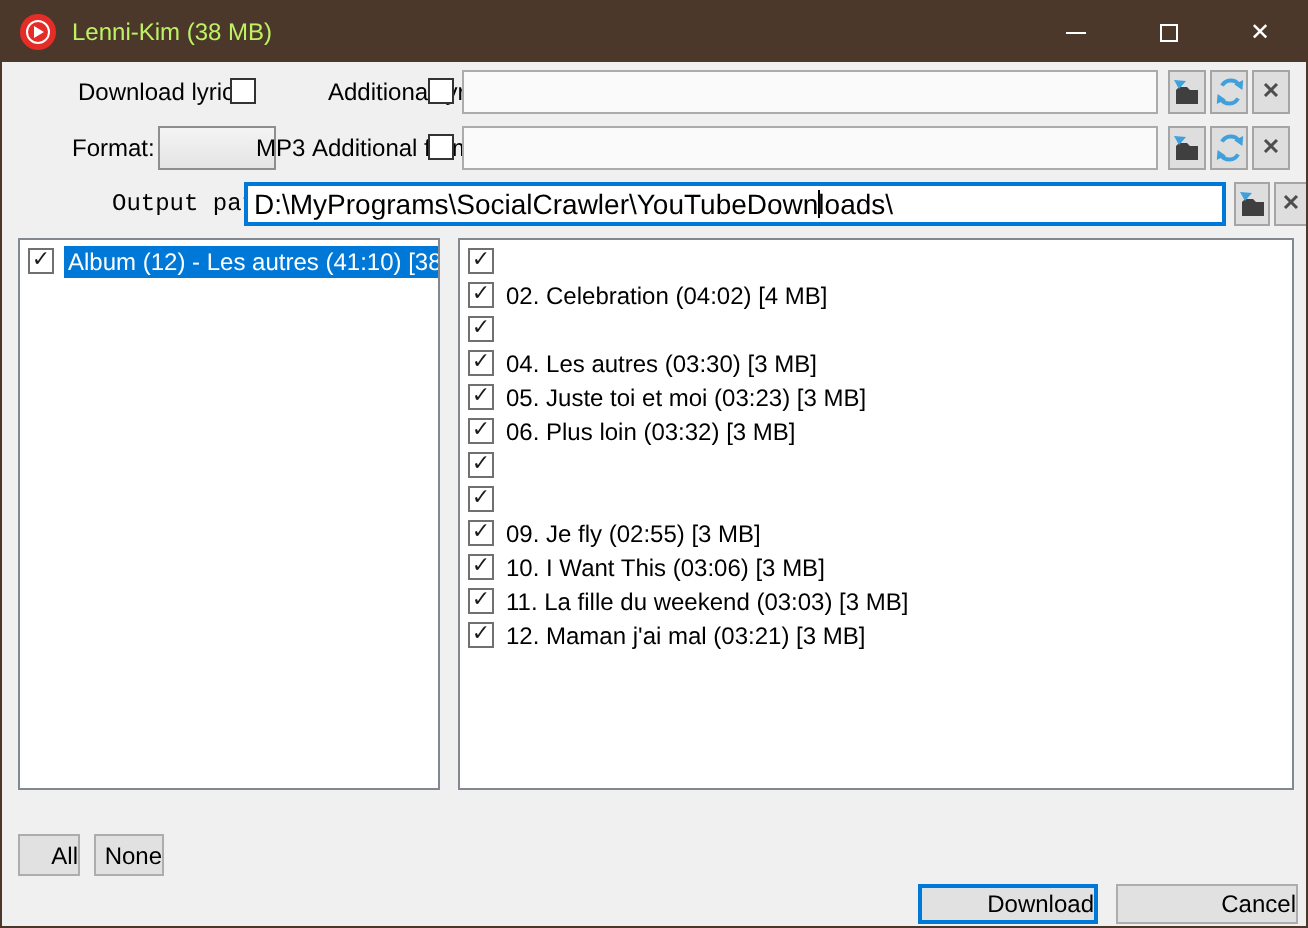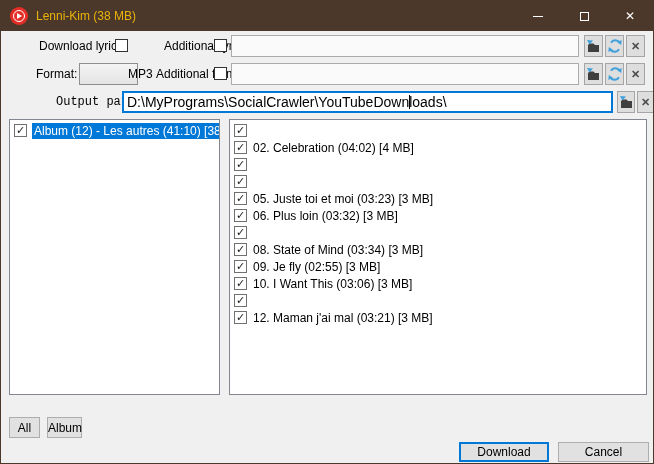--- a/index.html
+++ b/index.html
@@ -22,21 +22,21 @@
     background:#E52D27; border-radius:50%; flex:0 0 auto;
   }
   .app-icon::before {
     content:""; position:absolute; left:3px; top:3px; right:3px; bottom:3px;
     border:1.5px solid #fff; border-radius:50%;
   }
   .app-icon .play-tri {
     position:absolute; left:7px; top:5.5px; width:0; height:0;
     border-left:5px solid #fff; border-top:3.5px solid transparent; border-bottom:3.5px solid transparent;
   }
-  .title-text { color:#eab308; margin-left:8px; font-size:12px; }
+  .title-text { color:#bef264; margin-left:8px; font-size:12px; }
   .win-controls { position:absolute; right:0; top:0; height:30px; display:flex; }
   .win-btn { width:46px; height:30px; display:flex; align-items:center; justify-content:center; color:#fff; font-size:12px; cursor:default; }
   .min-glyph { display:block; width:10px; height:1px; background:#fff; }
   .max-glyph { display:block; width:9px; height:9px; border:1px solid #fff; }
   
   .lbl { position:absolute; height:22px; line-height:22px; white-space:nowrap; }
   .cb {
     position:absolute; width:13px; height:13px;
     background:#fff; border:1px solid #333;
     display:flex; align-items:center; justify-content:center;
@@ -79,21 +79,21 @@
     display:flex; align-items:center; justify-content:center;
   }
   .check-glyph { font-size:11px; line-height:1; color:#1A1A1A; margin-top:-1px; }
   .item-label { margin-left:6px; overflow:hidden; }
   .item-label.selected { background:#0078D7; color:#fff; flex:1; margin-left:5px; padding:1px 2px; }
   
   .btn {
     position:absolute;
     background:#E1E1E1; border:1px solid #ADADAD;
     font-family:"Liberation Sans", sans-serif; font-size:12px; color:#000;
-    text-align:center; padding:0; line-height:1;
+    text-align:right; padding:0; line-height:1;
   }
   .btn-focused { border:2px solid #0078D7; }
 </style>
 </head>
 <body>
 
 <div class="window">
 
   <div class="titlebar">
     <div class="app-icon">
@@ -200,20 +200,21 @@
     </div>
     <div class="list-item">
       <span class="cb-list">
           <span class="check-glyph">✓</span>
         </span>
     </div>
     <div class="list-item">
       <span class="cb-list">
           <span class="check-glyph">✓</span>
         </span>
+      <span class="item-label">04. Les autres (03:30) [3 MB]</span>
     </div>
     <div class="list-item">
       <span class="cb-list">
           <span class="check-glyph">✓</span>
         </span>
       <span class="item-label">05. Juste toi et moi (03:23) [3 MB]</span>
     </div>
     <div class="list-item">
       <span class="cb-list">
           <span class="check-glyph">✓</span>
@@ -222,45 +223,45 @@
     </div>
     <div class="list-item">
       <span class="cb-list">
           <span class="check-glyph">✓</span>
         </span>
     </div>
     <div class="list-item">
       <span class="cb-list">
           <span class="check-glyph">✓</span>
         </span>
-      <span class="item-label">08. State of Mind (03:34) [3 MB]</span>
     </div>
     <div class="list-item">
       <span class="cb-list">
           <span class="check-glyph">✓</span>
         </span>
       <span class="item-label">09. Je fly (02:55) [3 MB]</span>
     </div>
     <div class="list-item">
       <span class="cb-list">
           <span class="check-glyph">✓</span>
         </span>
       <span class="item-label">10. I Want This (03:06) [3 MB]</span>
     </div>
     <div class="list-item">
       <span class="cb-list">
           <span class="check-glyph">✓</span>
         </span>
+      <span class="item-label">11. La fille du weekend (03:03) [3 MB]</span>
     </div>
     <div class="list-item">
       <span class="cb-list">
           <span class="check-glyph">✓</span>
         </span>
       <span class="item-label">12. Maman j'ai mal (03:21) [3 MB]</span>
     </div>
   </div>
 
   <button class="btn" style="left:8px;top:416px;width:31px;height:21px;">All</button>
-  <button class="btn" style="left:46px;top:416px;width:35px;height:21px;">Album</button>
+  <button class="btn" style="left:46px;top:416px;width:35px;height:21px;">None</button>
   <button class="btn btn-focused" style="left:458px;top:441px;width:90px;height:20px;">Download</button>
   <button class="btn" style="left:557px;top:441px;width:91px;height:20px;">Cancel</button>
 
 </div>
 
 </body></html>

